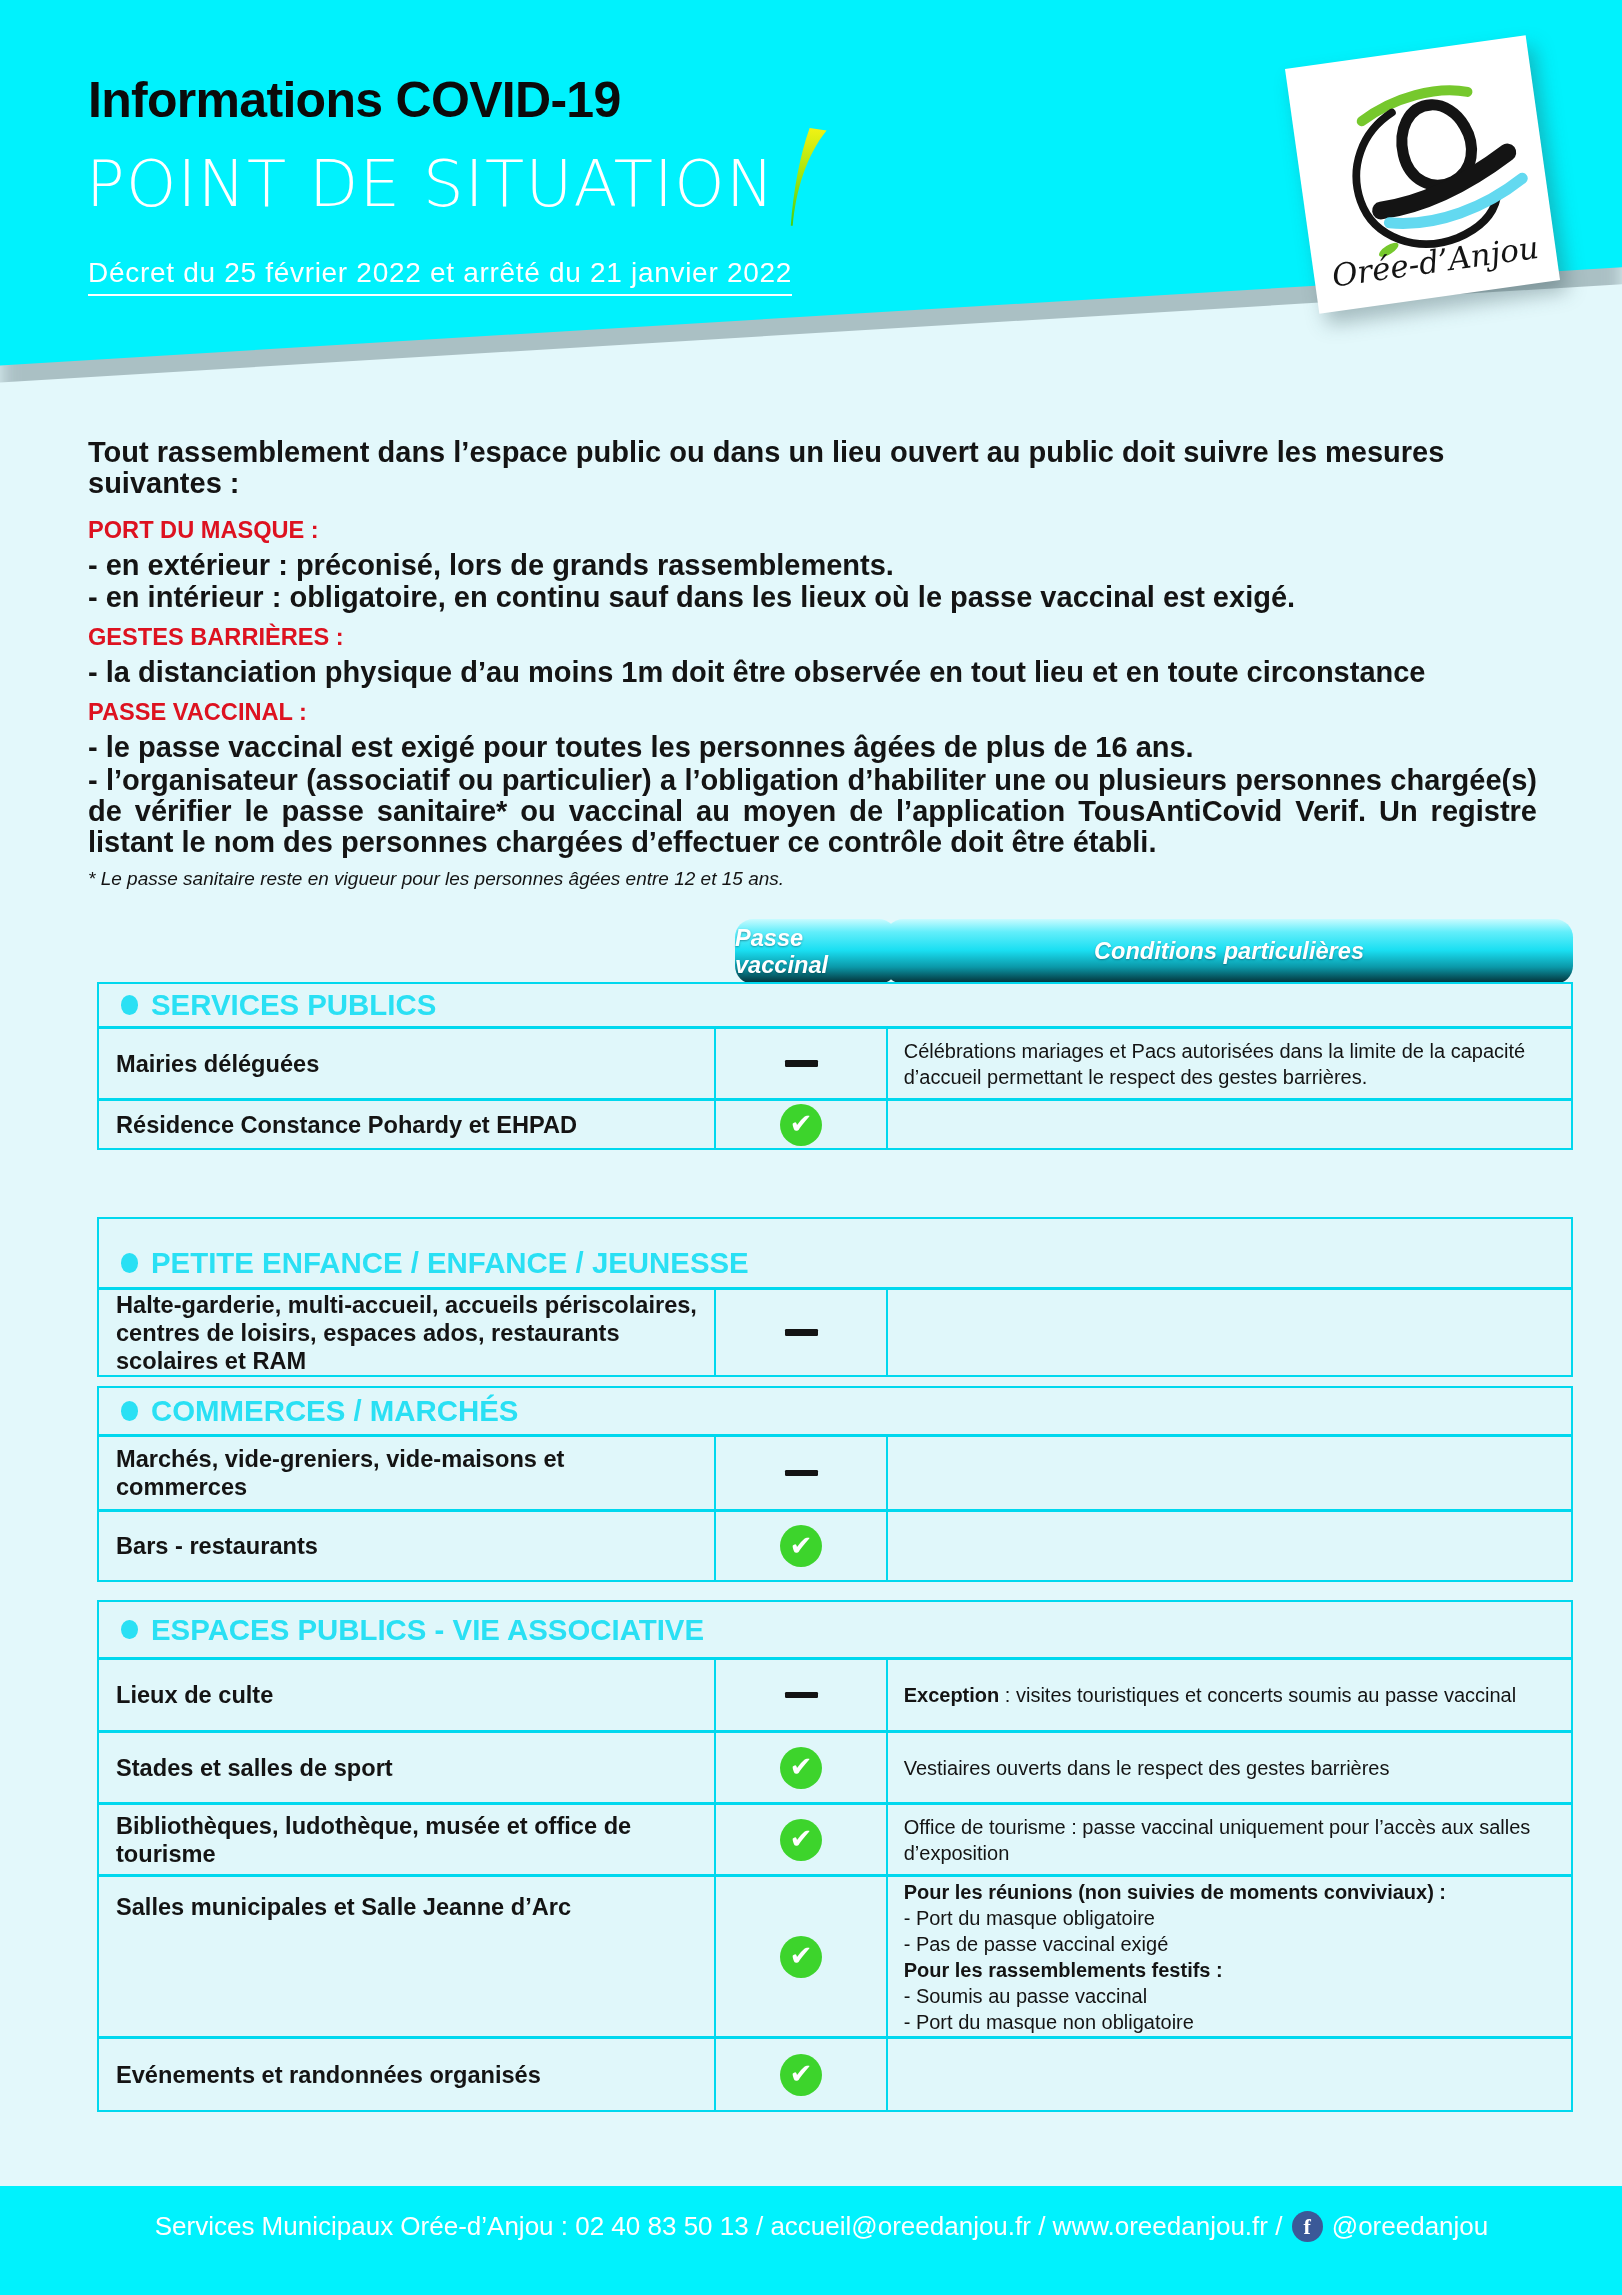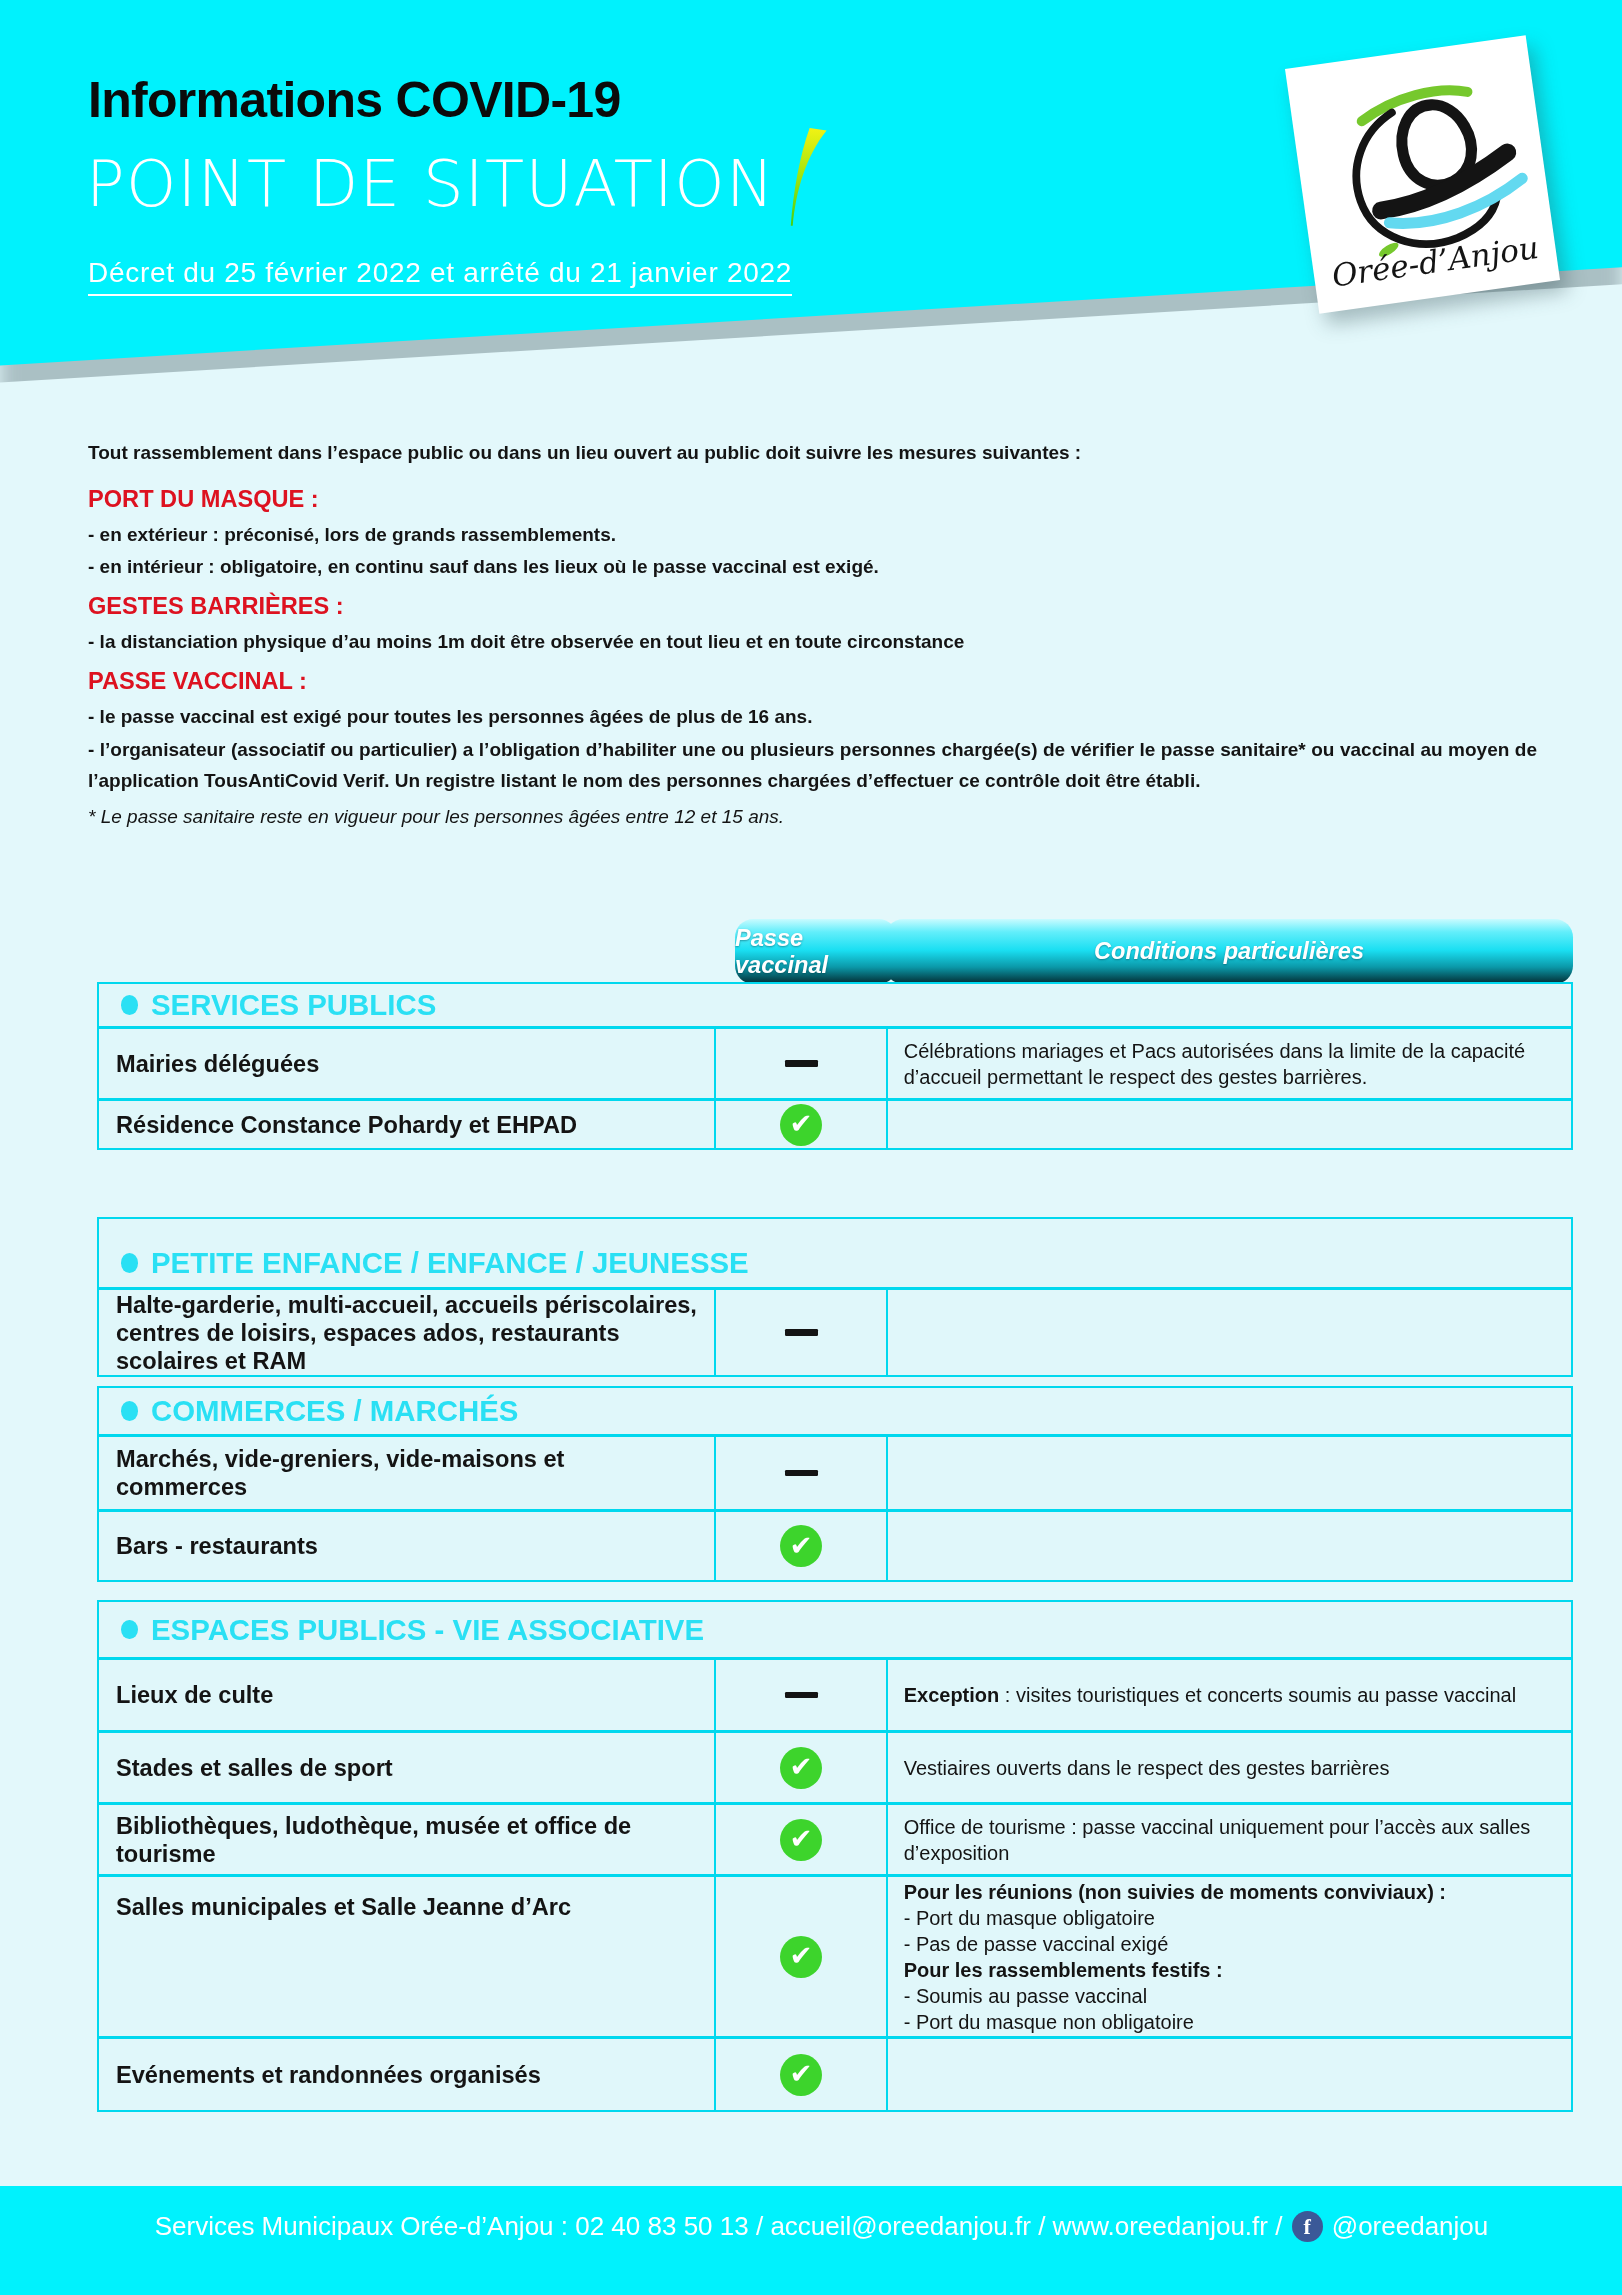--- a/index.html
+++ b/index.html
@@ -46,21 +46,21 @@
 
   
   .logo-card{
     position:absolute;left:1301px;top:51px;width:243px;height:247px;background:#ffffff;
     transform:rotate(-8deg);z-index:4;box-shadow:6.5px 11.8px 19.6px rgba(50,75,80,.35);
     display:flex;align-items:center;justify-content:center;
   }
 
   
   .intro{position:absolute;left:88px;top:436px;width:1449px;z-index:3;}
-  .intro p{font-size:19px;font-weight:700;line-height:31px;margin:1.3px 0;}
+  .intro p{font-size:29px;font-weight:700;line-height:31px;margin:1.3px 0;}
   .intro p.lead{margin-bottom:15.7px;}
   .intro p.red{color:var(--red);font-size:23.6px;margin:9.2px 0 3.9px;}
   .intro p.justify{text-align:justify;}
   .intro p.note{font-size:19px;font-weight:400;font-style:italic;margin-top:5.2px;}
 
   
   .tab{
     position:absolute;height:65px;border-radius:18.3px;z-index:3;
     background:linear-gradient(180deg,#c9fbff 0%,#62eefb 20%,#1adff2 48%,#0b98a8 74%,#032a30 100%);
     display:flex;align-items:center;justify-content:center;

